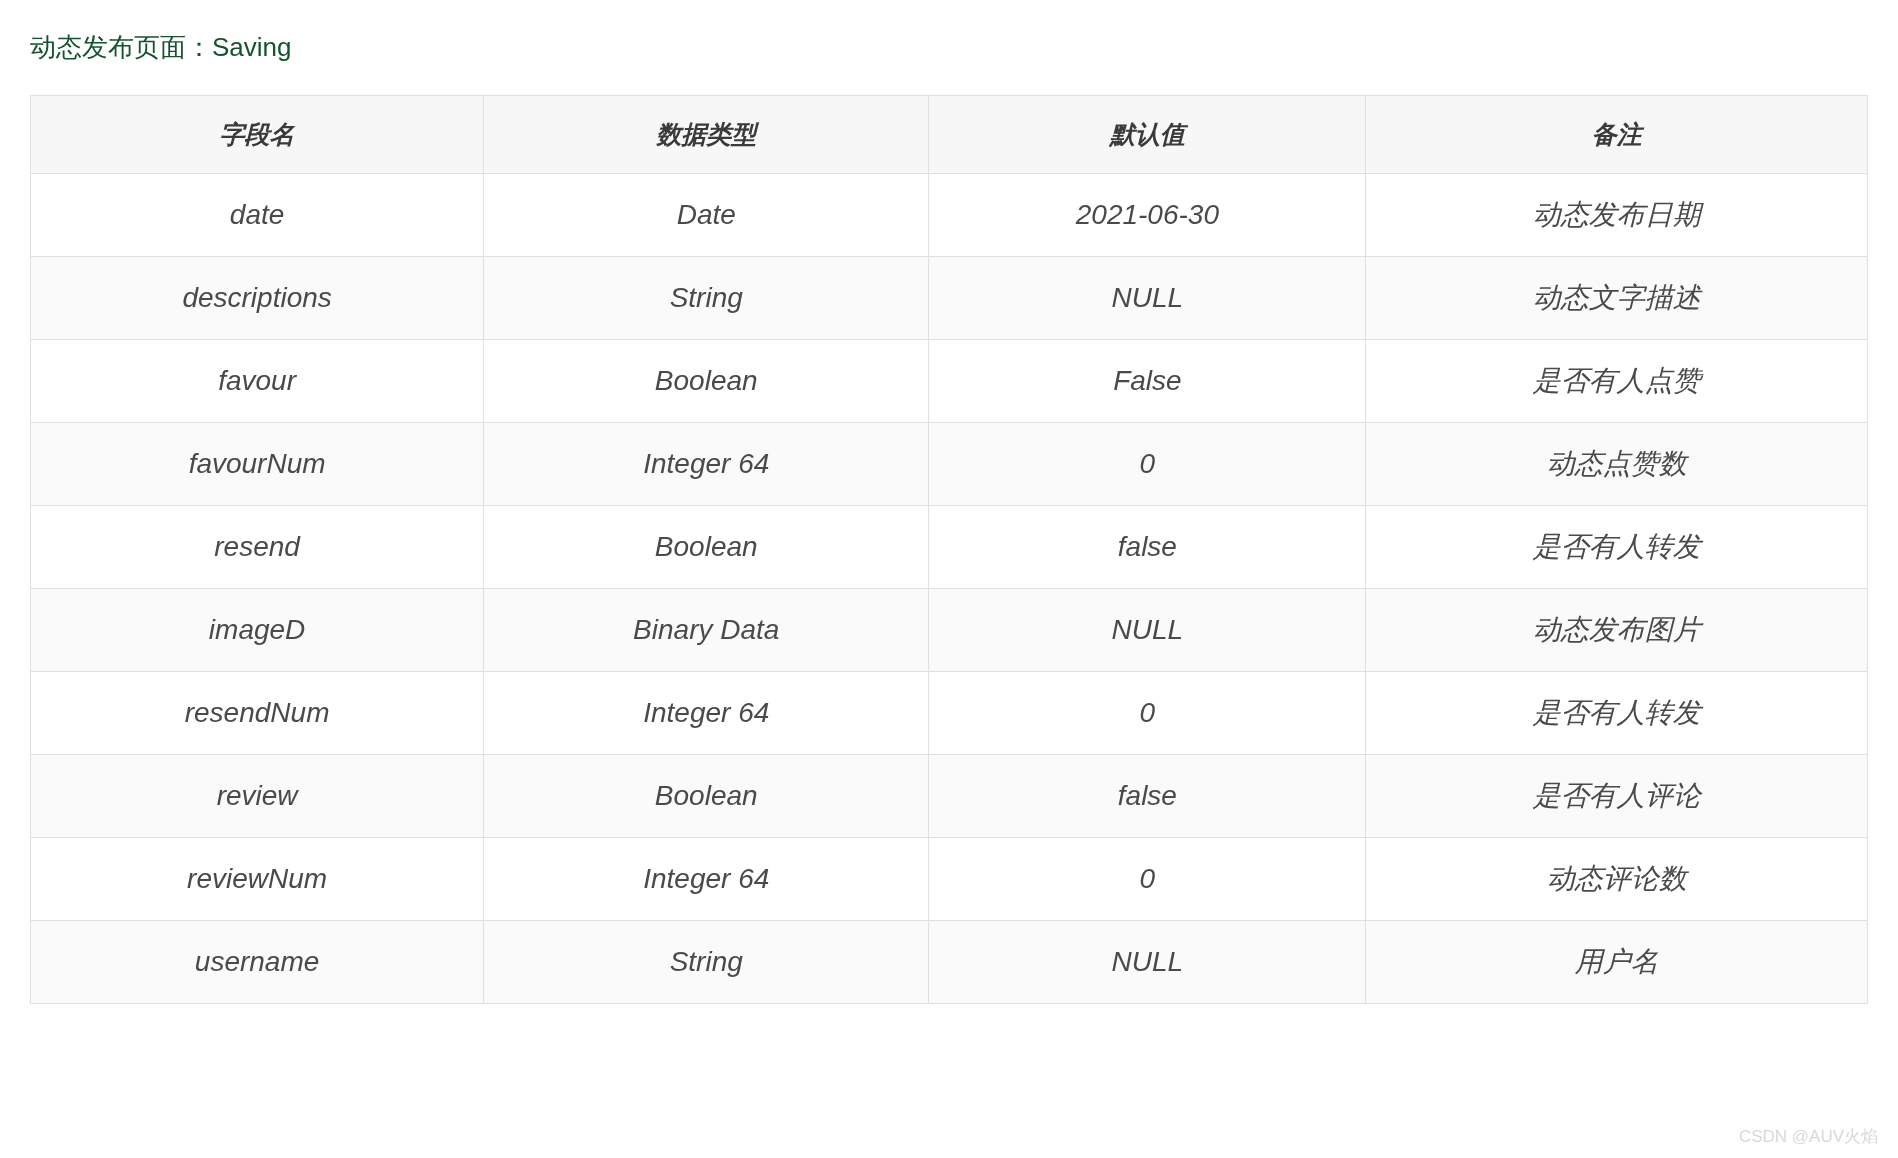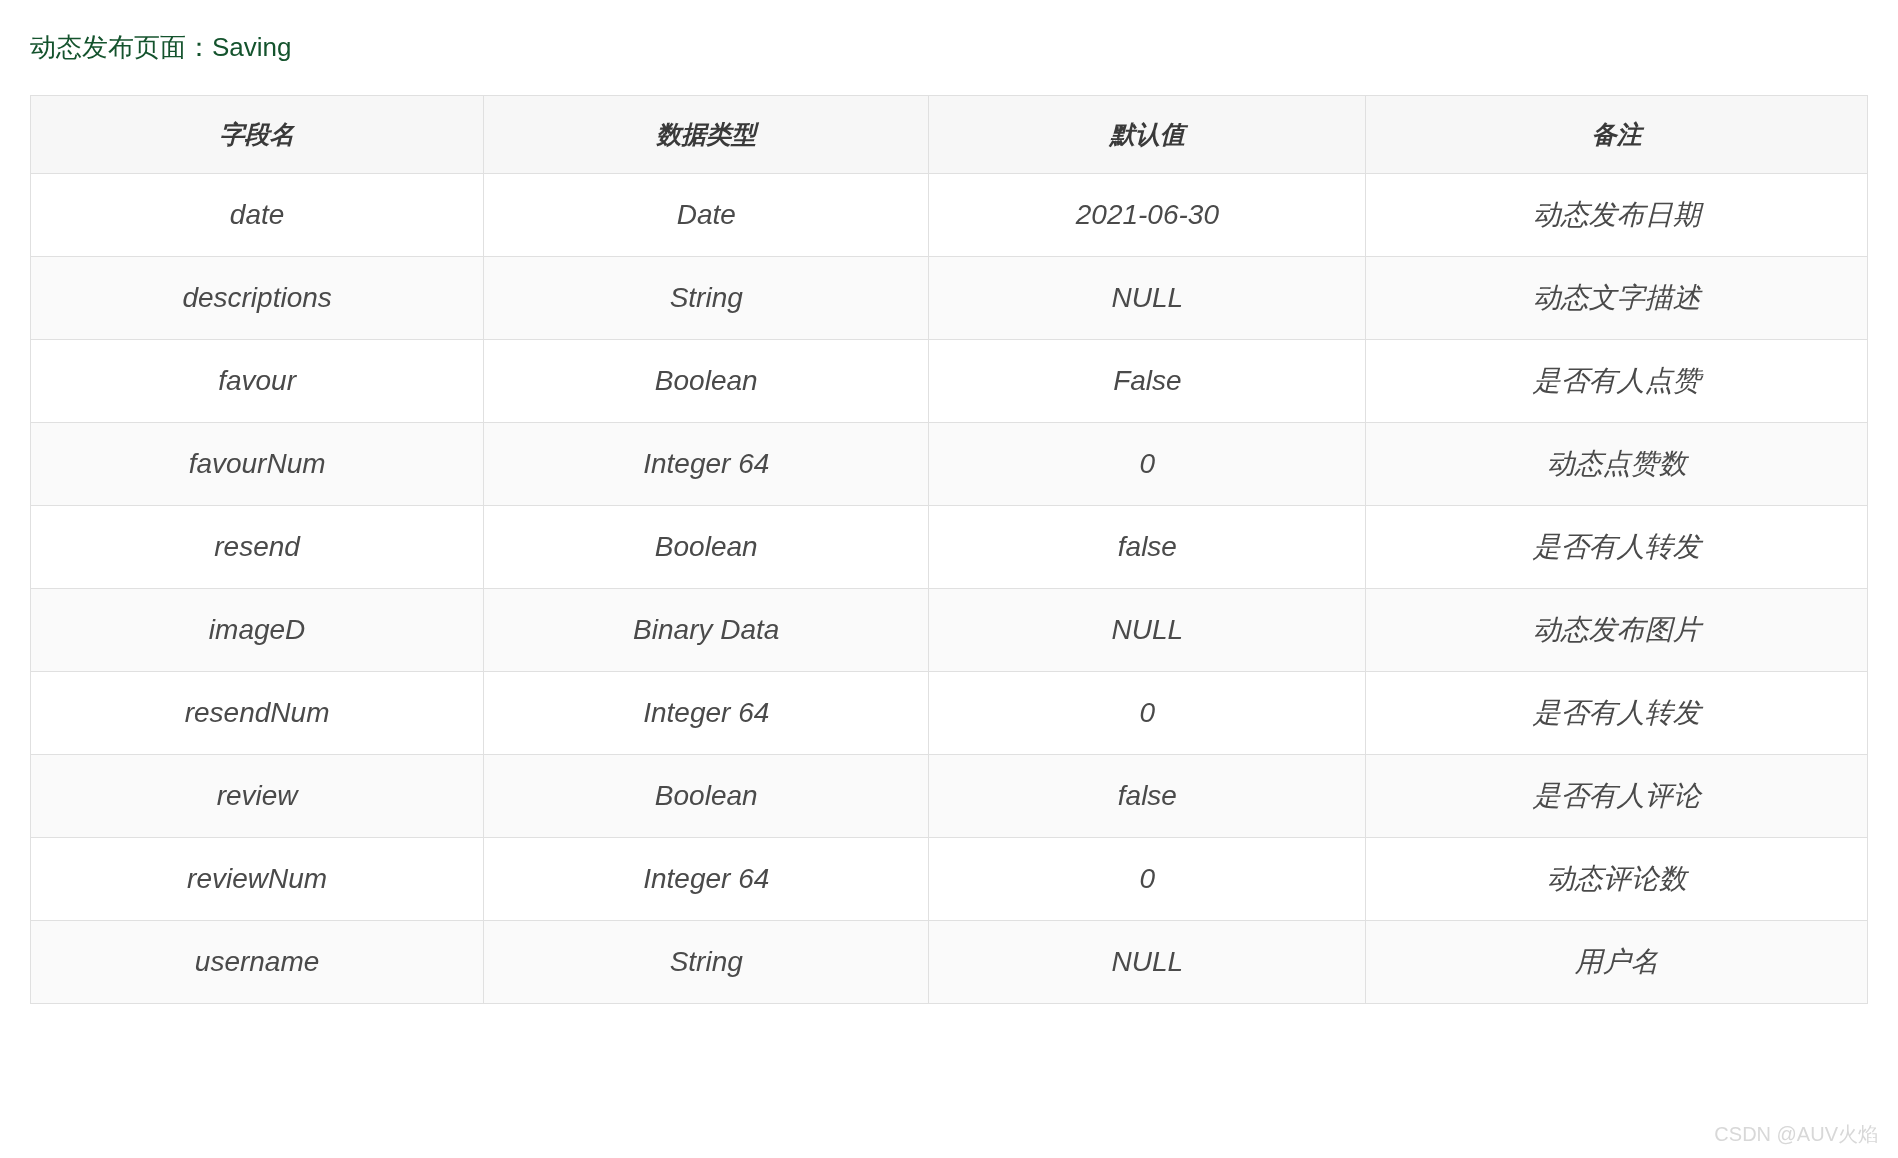--- a/index.html
+++ b/index.html
@@ -45,21 +45,21 @@
     tbody tr:nth-child(even) td {
       background: #fafafa;
     }
     tbody tr:nth-child(odd) td {
       background: #ffffff;
     }
     .watermark {
       position: fixed;
       right: 20px;
       bottom: 10px;
-      font-size: 20px;
+      font-size: 17px;
       color: #d8d8d8;
       font-weight: 400;
     }
   </style>
 </head>
 <body>
 
 <div class="page-title">动态发布页面：Saving</div>
 
 <table>

